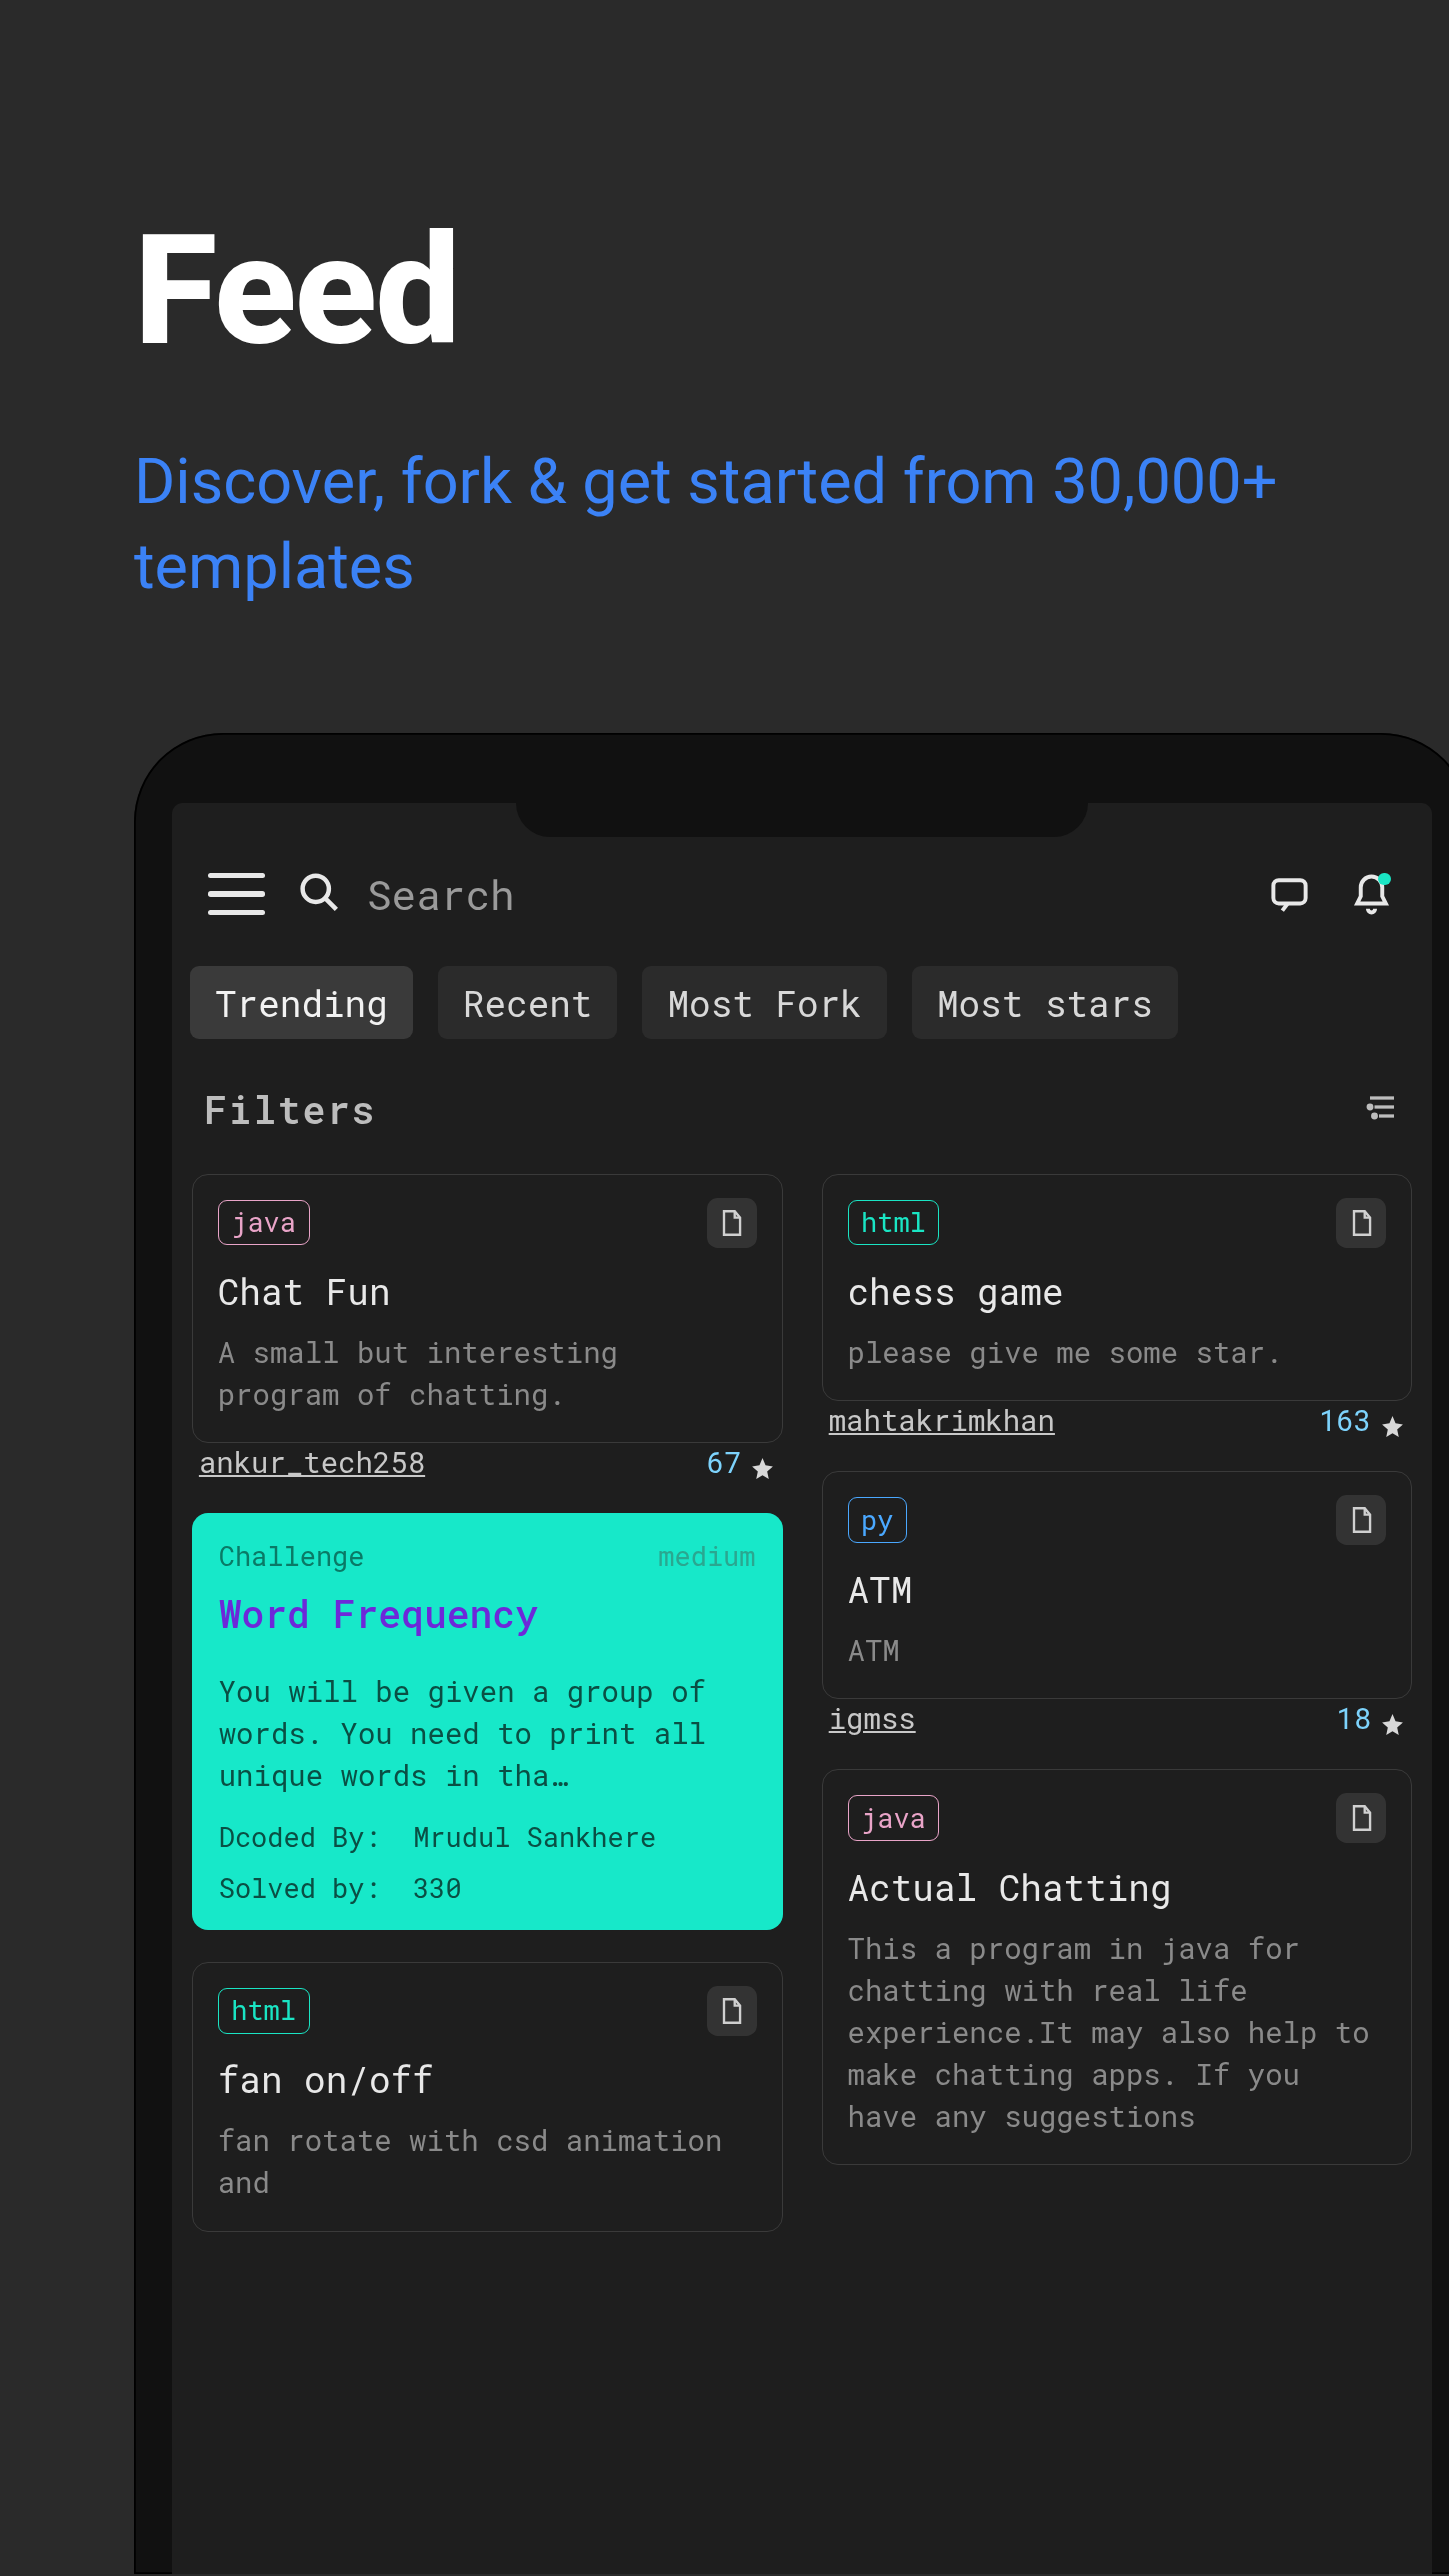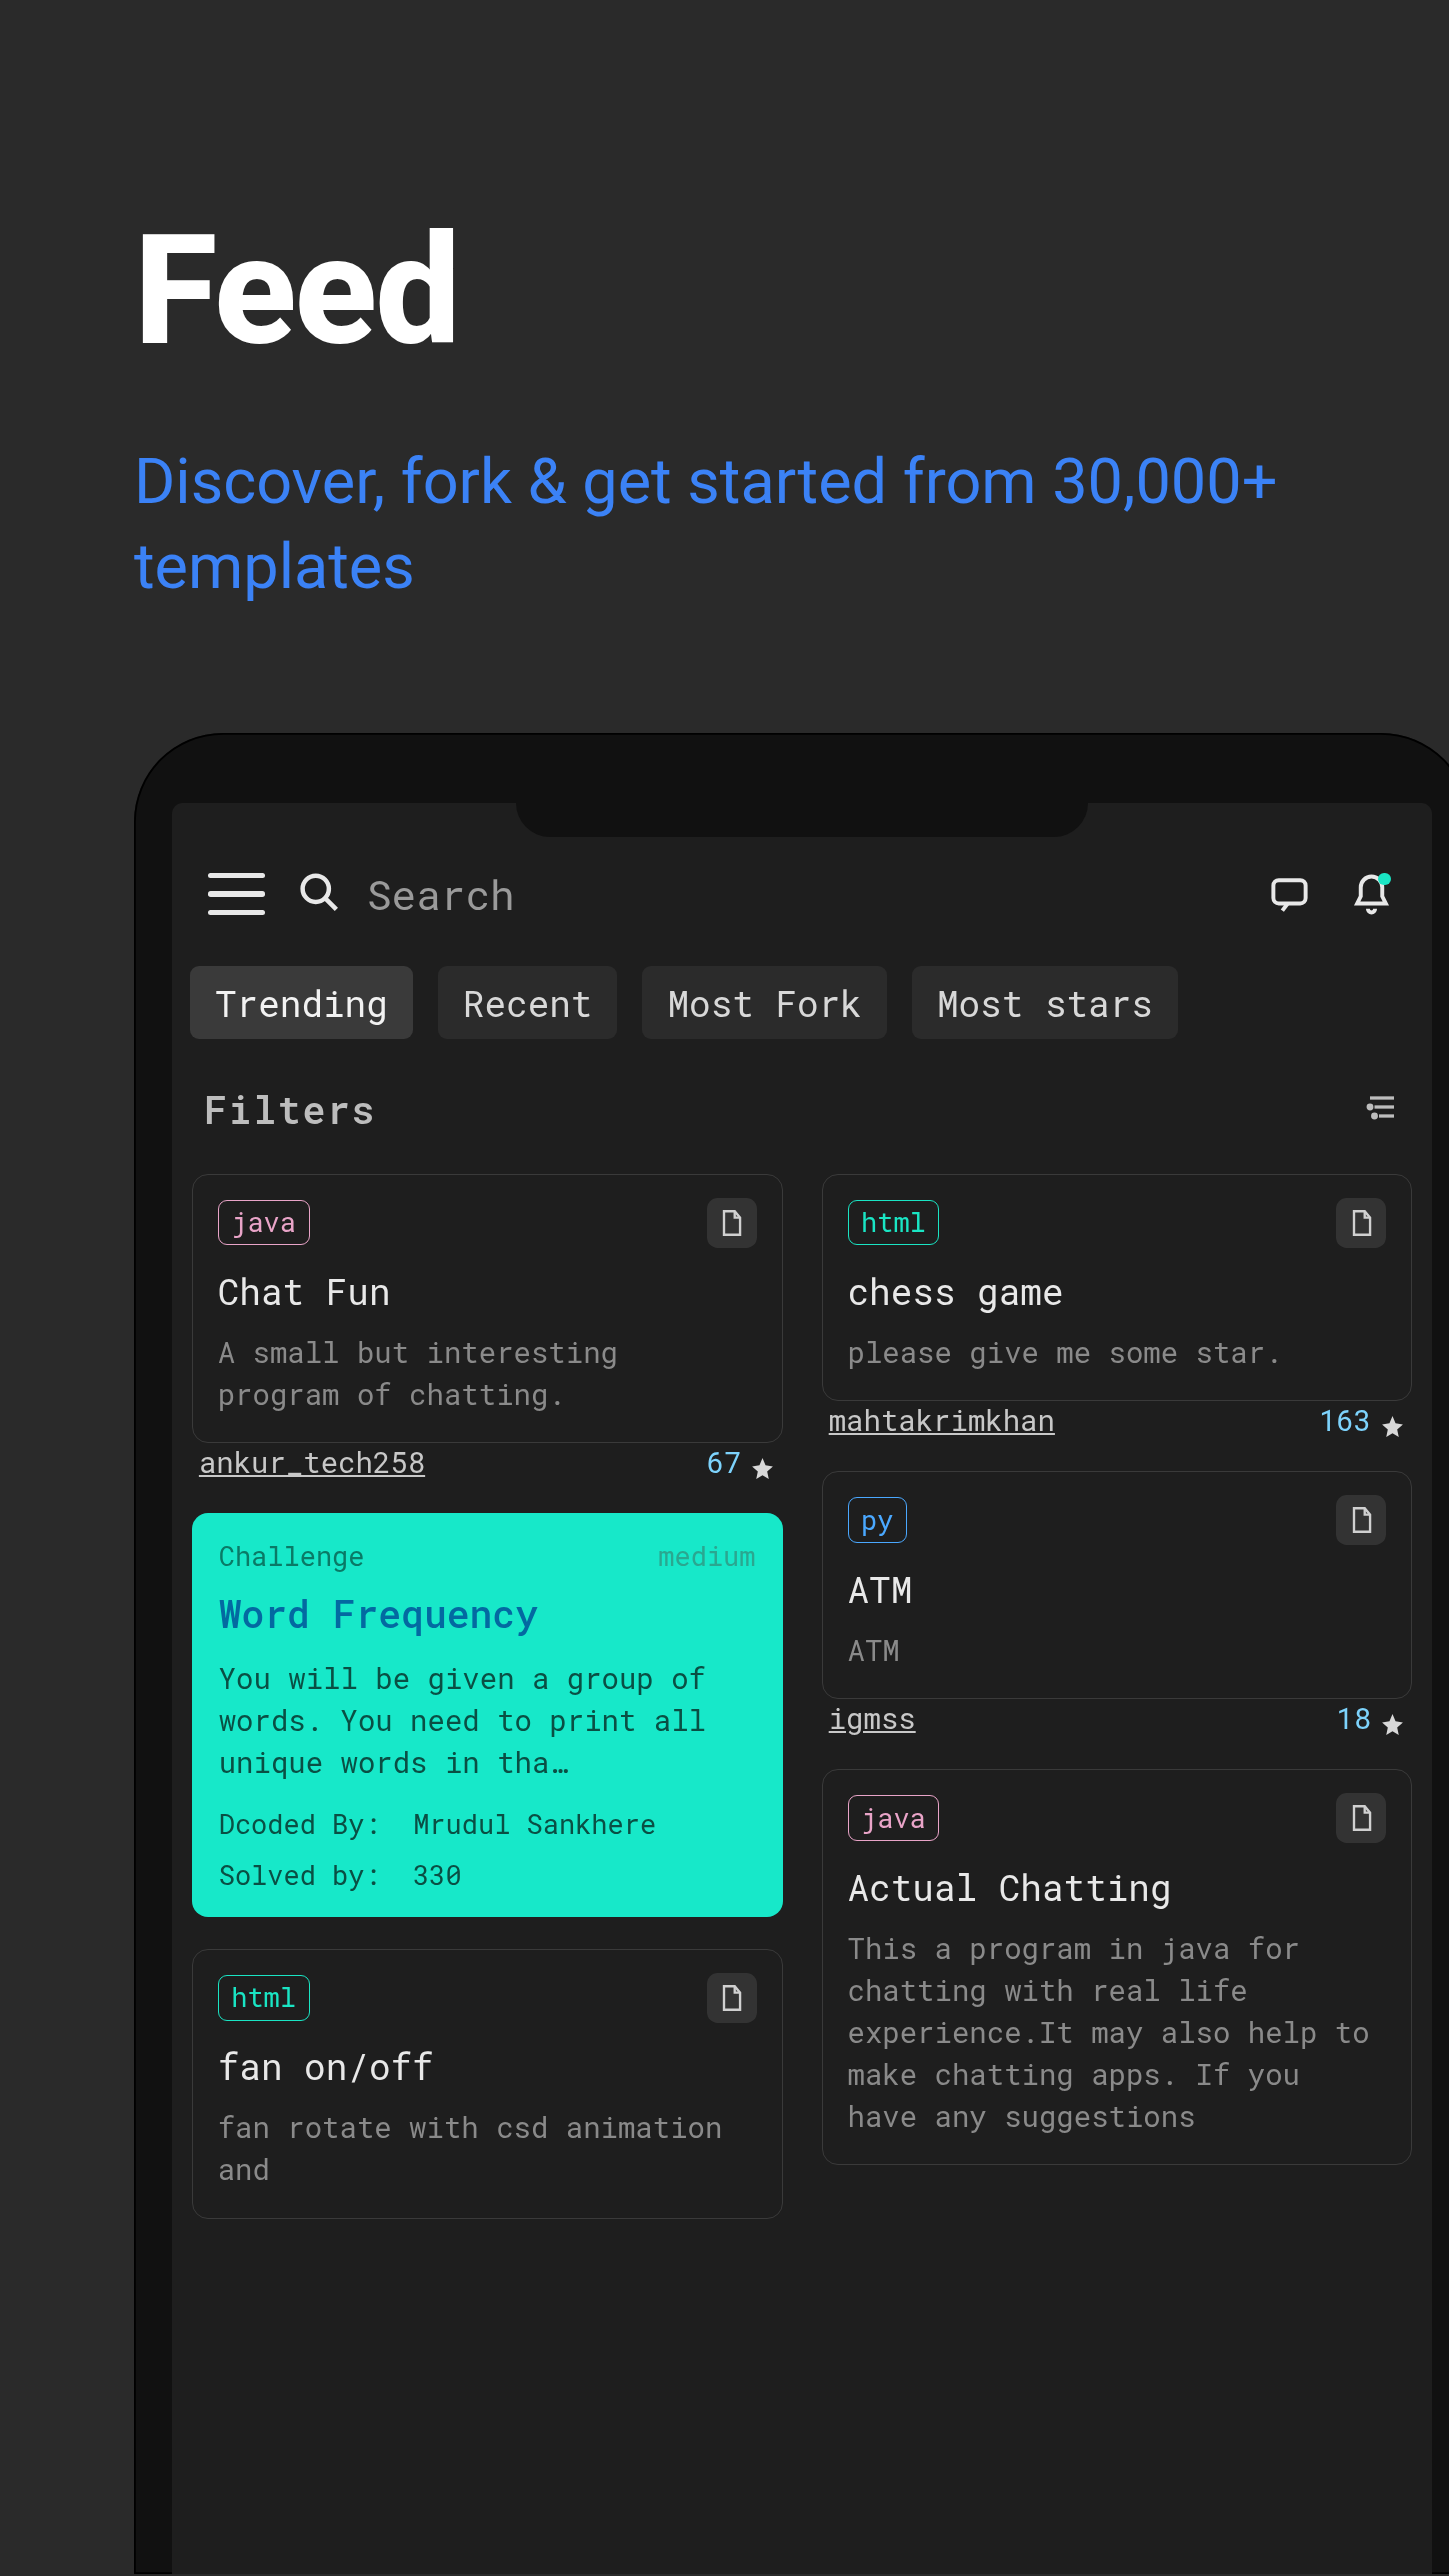--- a/index.html
+++ b/index.html
@@ -165,22 +165,22 @@
   
   .challenge {
     background:#17e8c9;
     border-radius:16px;
     padding:25px 27px;
     color:#063;
   }
   .challenge .ch-top { display:flex; justify-content:space-between; font-size:27px; }
   .challenge .ch-top .ch-tag { color:#0a7a66; }
   .challenge .ch-top .ch-diff { color:#2aa790; }
-  .challenge .ch-title { font-size:38px; color:#0369a1; margin-top:14.3px; font-weight:500; }
-  .challenge .ch-desc { font-size:29px; color:#0a4f44; margin-top:19px; line-height:1.45; }
+  .challenge .ch-title { font-size:38px; color:#6d28d9; margin-top:14.3px; font-weight:500; }
+  .challenge .ch-desc { font-size:29px; color:#0a4f44; margin-top:32px; line-height:1.45; }
   .challenge .ch-line { font-size:27px; color:#0a4f44; margin-top:23px; }
   .challenge .ch-line2 { font-size:27px; color:#0a4f44; margin-top:16px; }
 
 </style>
 </head>
 <body>
 
 <div class="page">
 
   <div class="hero">

